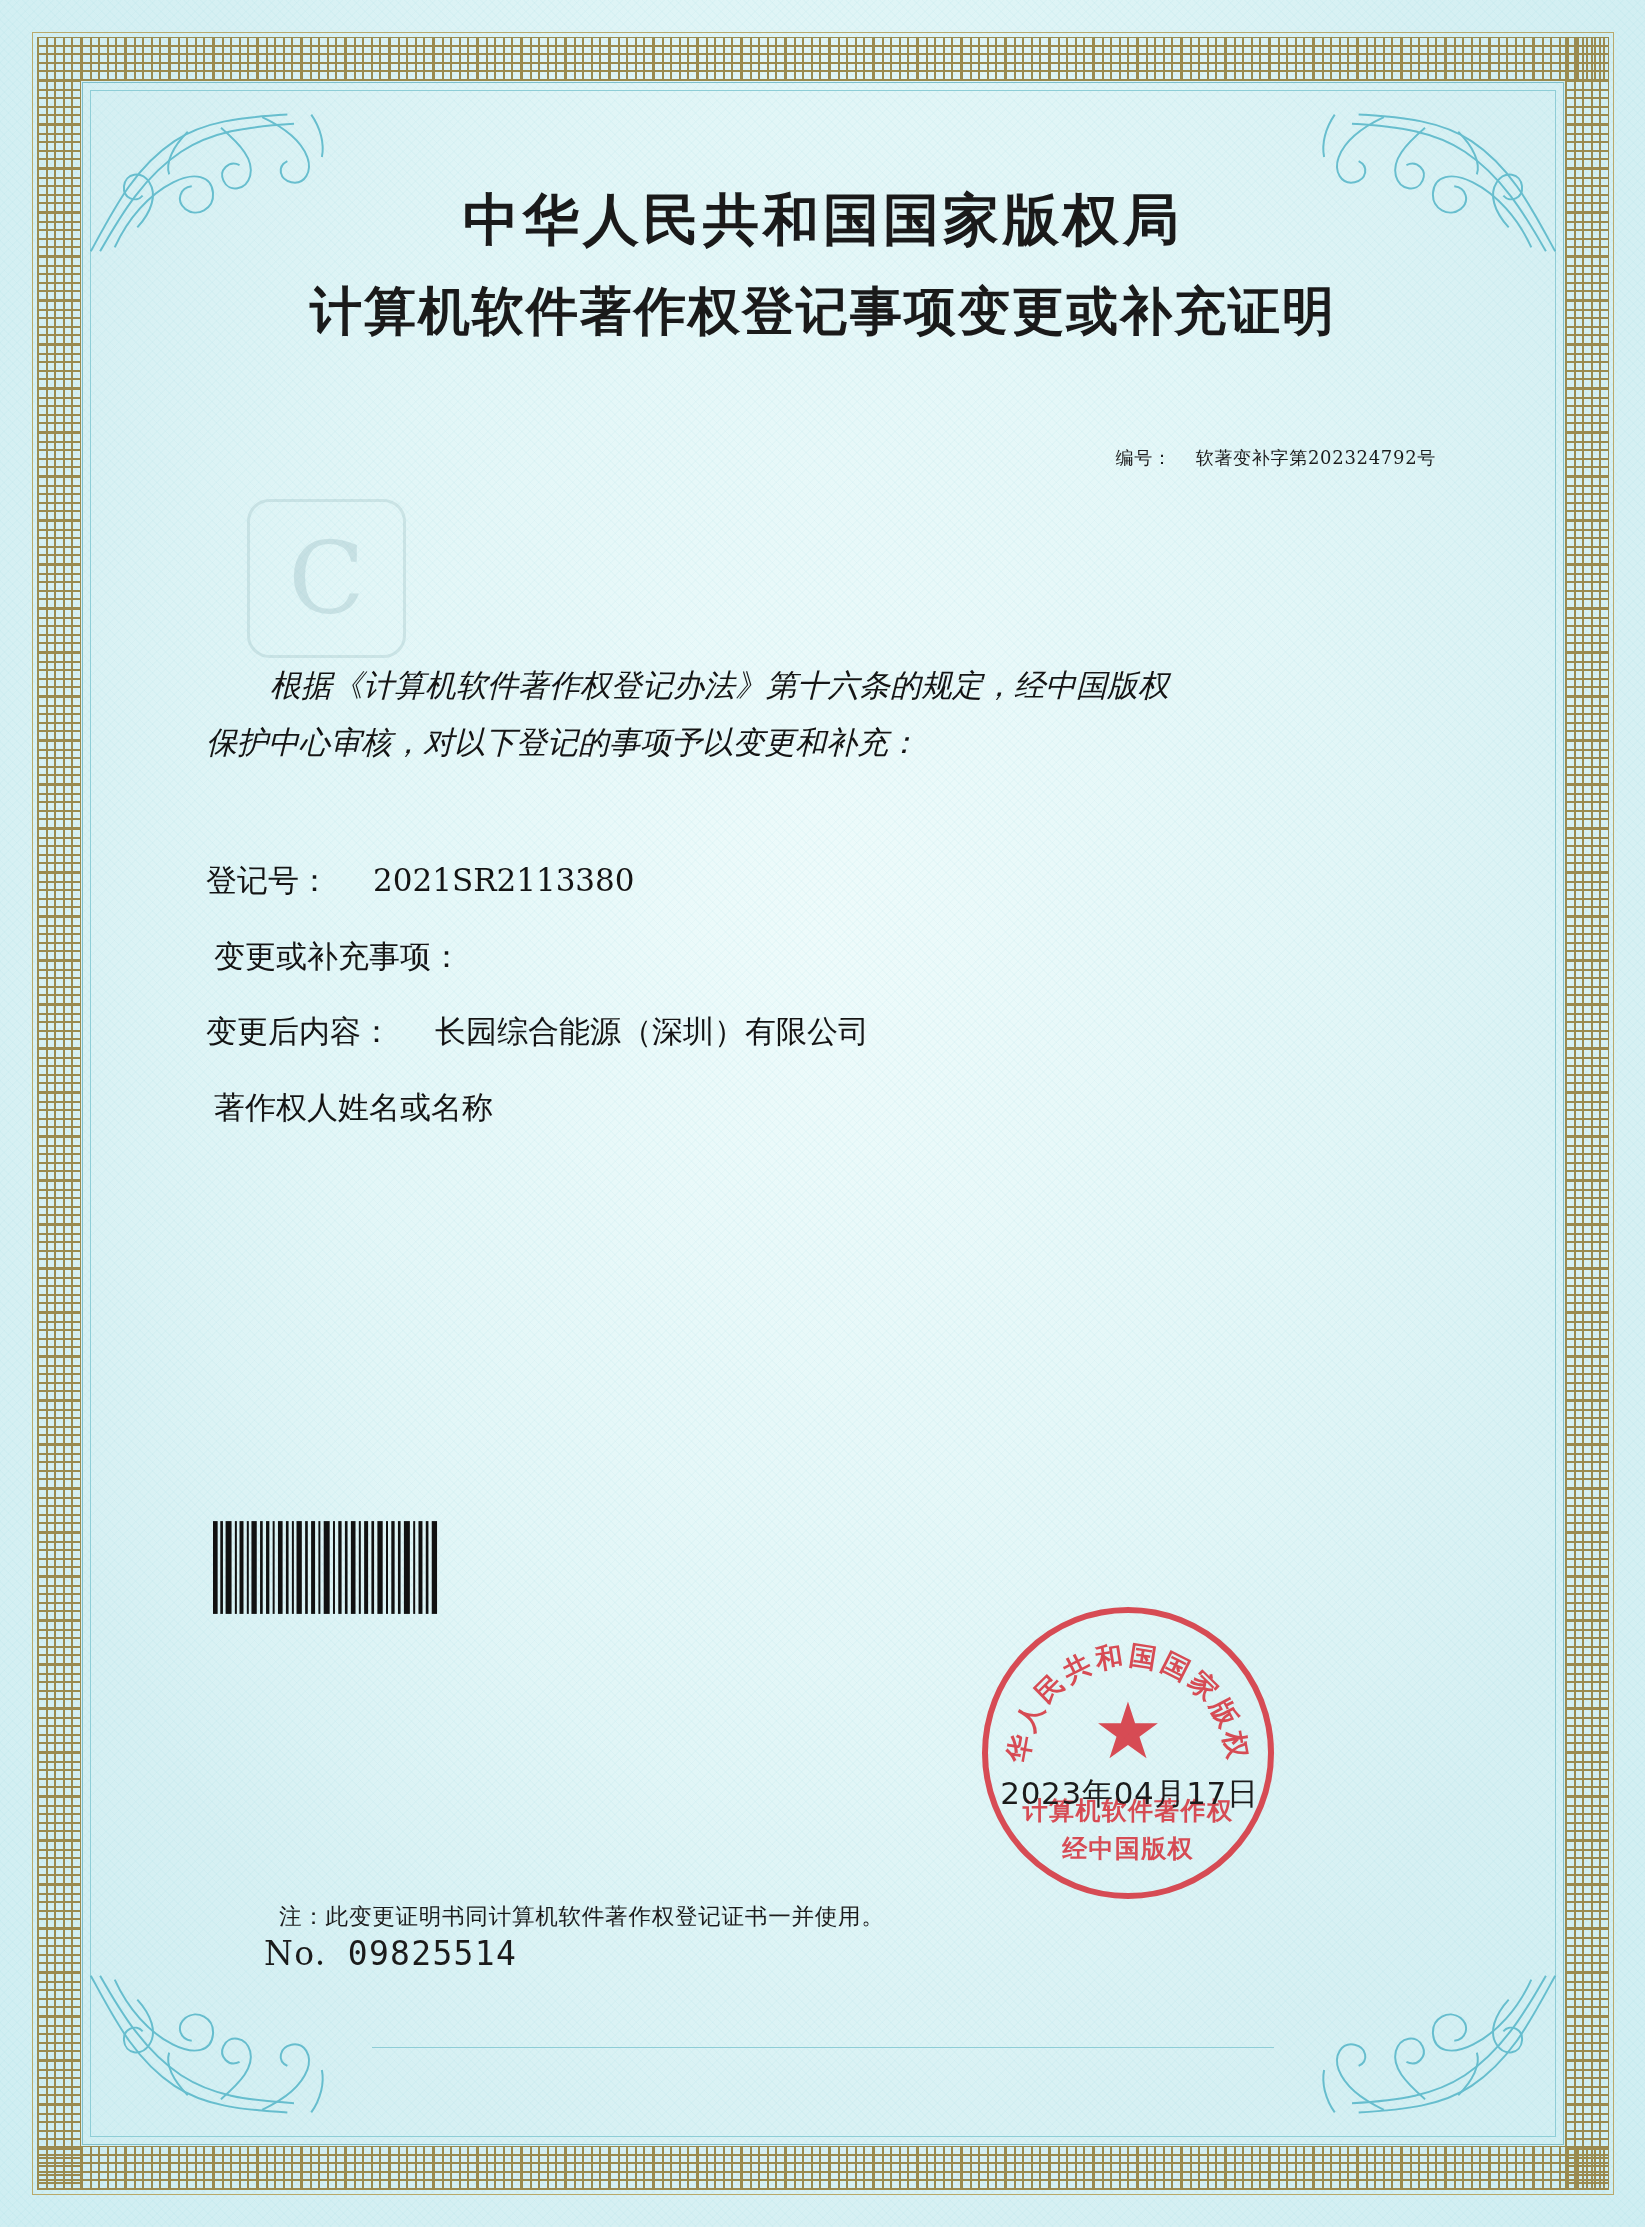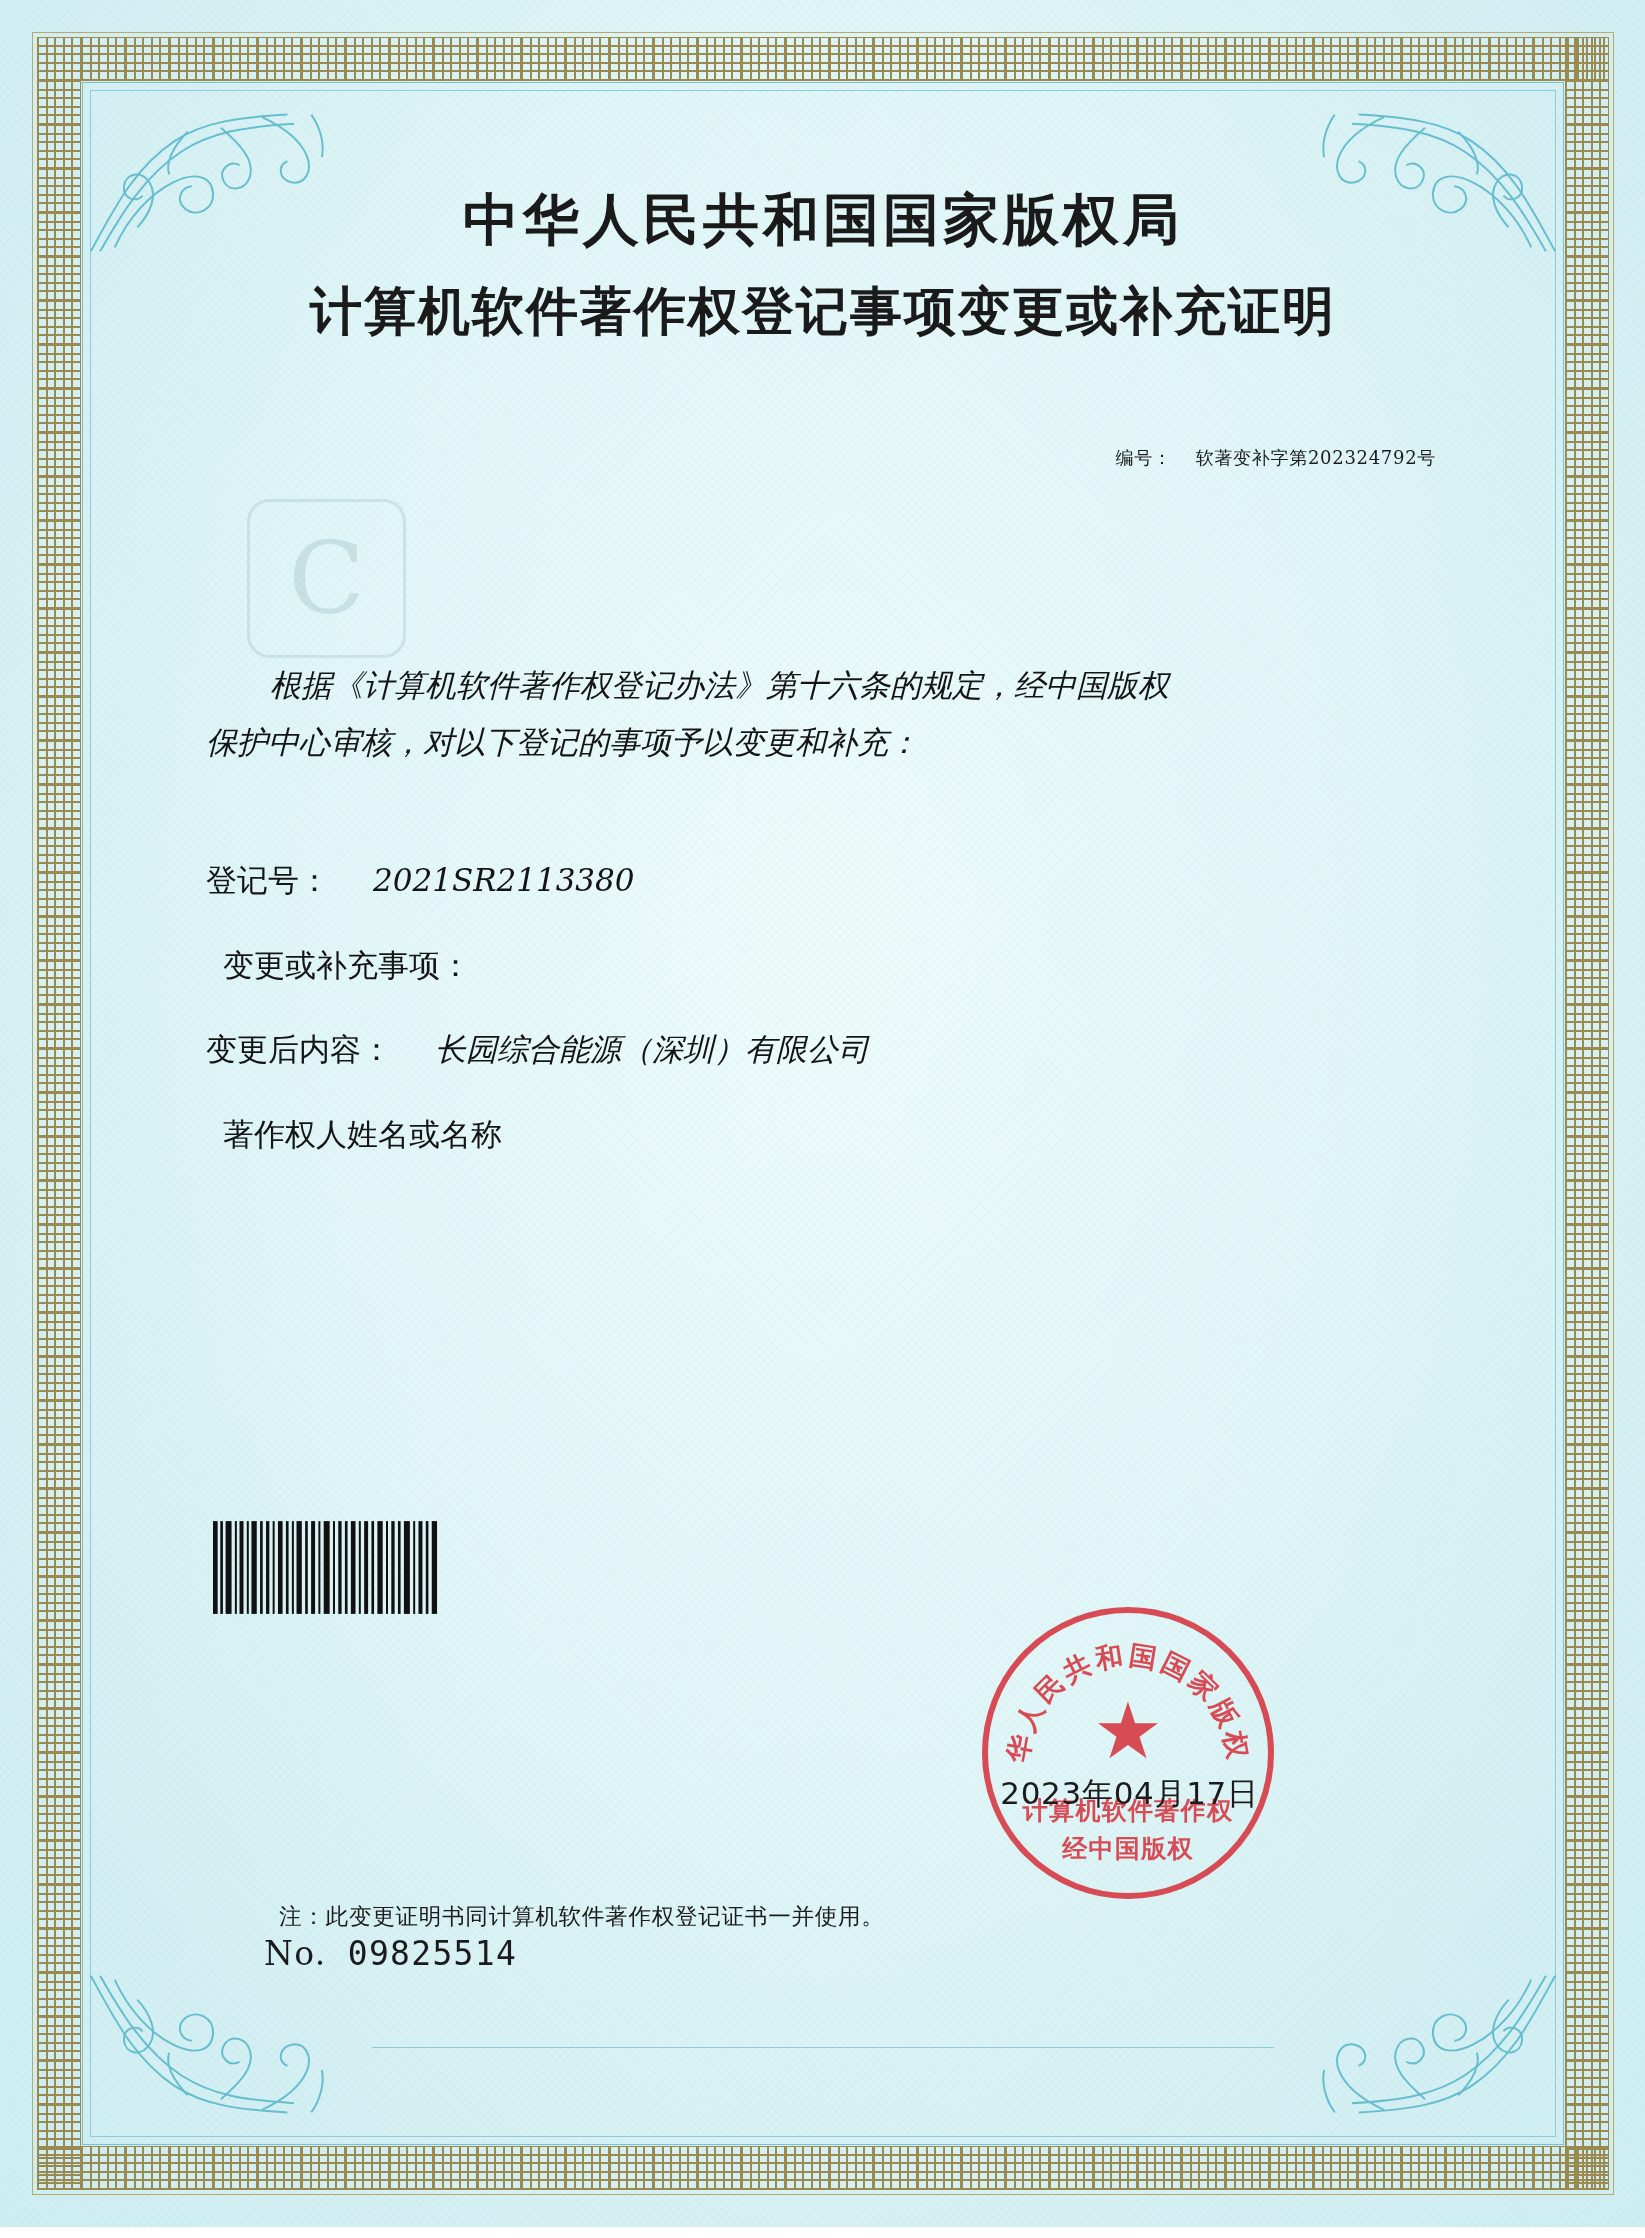--- a/index.html
+++ b/index.html
@@ -166,22 +166,22 @@
     font-size: 31px;
     color: #141414;
   }
   .field-row {
     display: flex;
     align-items: baseline;
     margin-bottom: 21px;
     line-height: 1.5;
   }
   .field-label { white-space: nowrap; }
-  .field-value { margin-left: 43px; white-space: nowrap; font-style: italic; }
-  .field-row.single .field-label { margin: 17px; }
+  .field-value { margin-left: 43px; white-space: nowrap; }
+  .field-row.single .field-label { margin: 8px; }
 
   
   .barcode {
     position: absolute;
     left: 213px;
     top: 1521px;
     width: 232px;
     height: 93px;
   }
   .barcode svg { display: block; }

